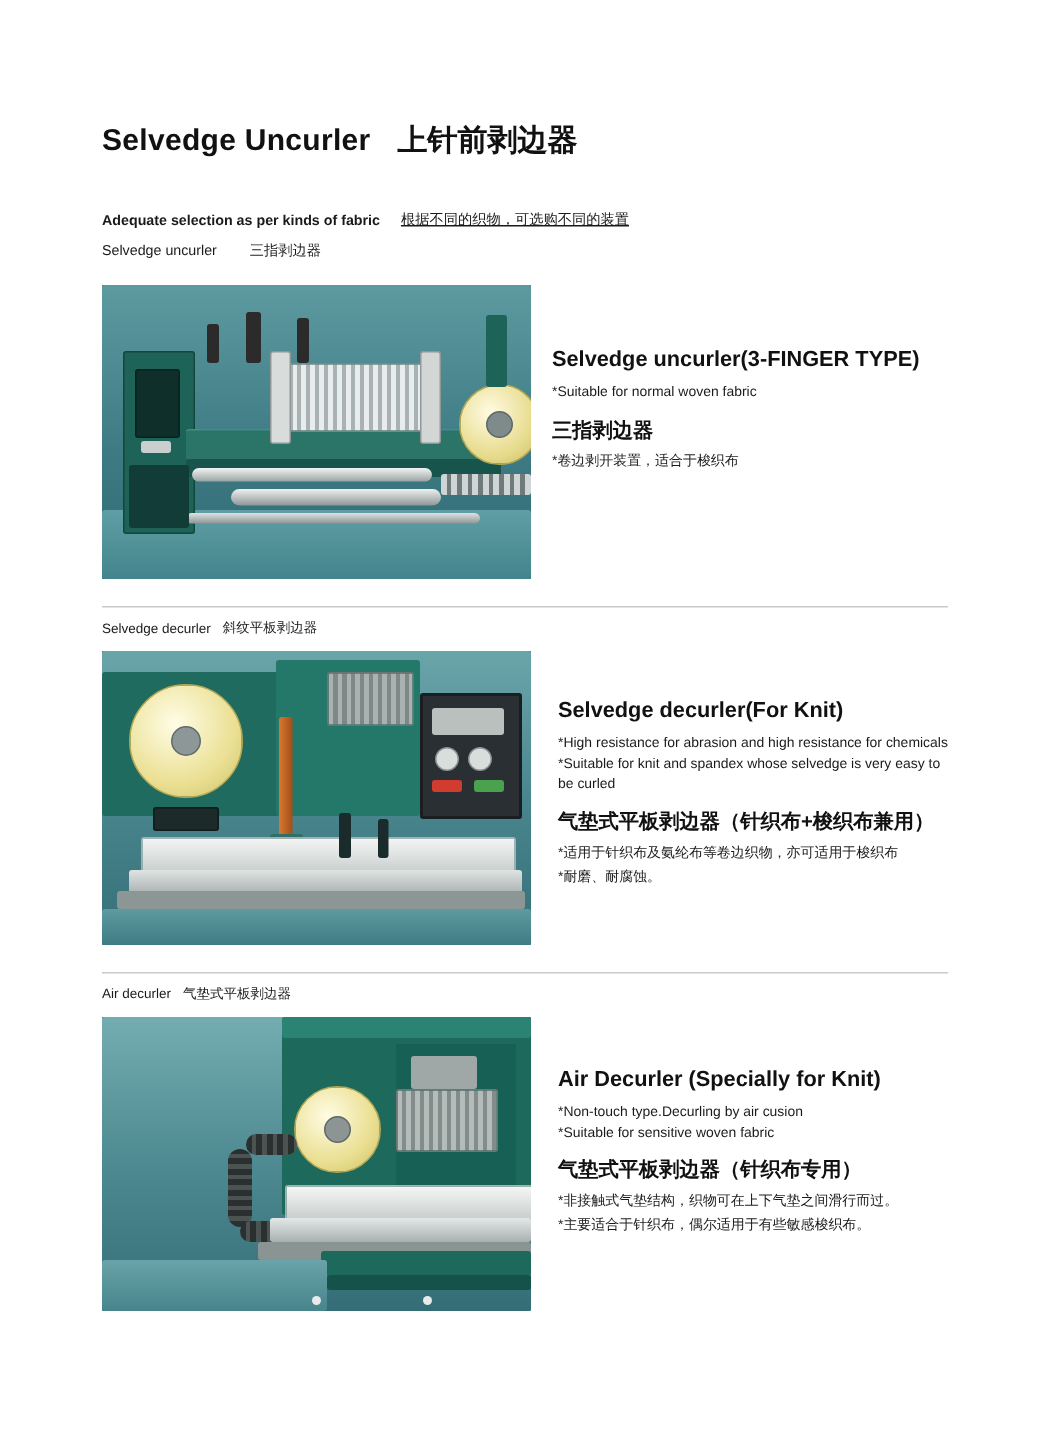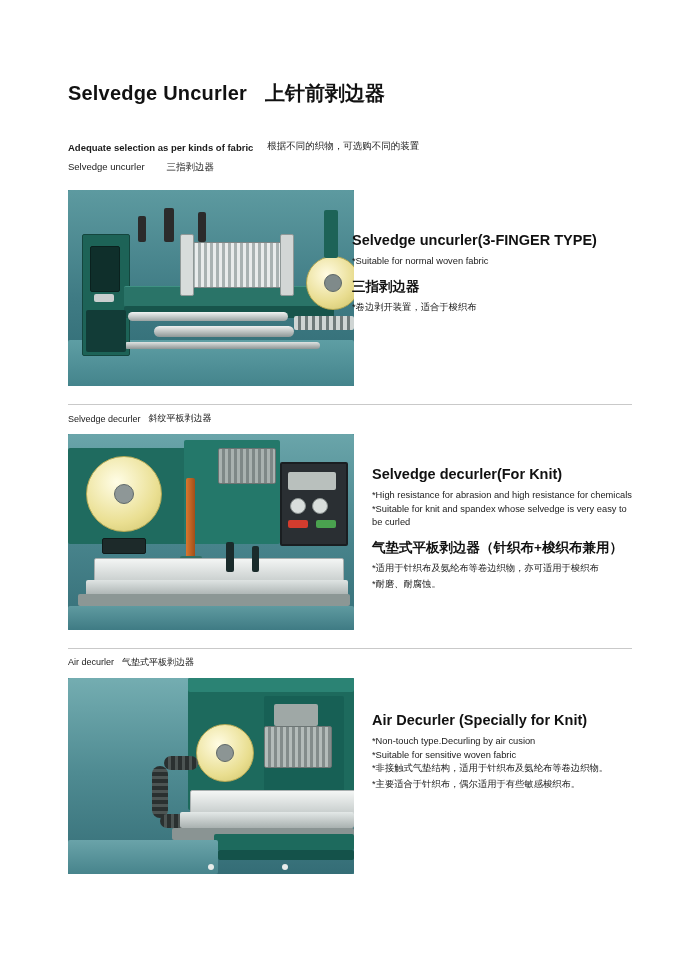--- a/index.html
+++ b/index.html
@@ -50,20 +50,21 @@
     display: flex;
     align-items: flex-end;
     gap: 14px;
     font-size: 9.5px;
     font-weight: bold;
     color: #1a1a1a;
   }
   .subline-1 .cn {
     font-weight: normal;
     font-size: 9.5px;
+    text-decoration: underline;
   }
   .subline-2 {
     position: absolute;
     left: 68px;
     top: 161px;
     display: flex;
     align-items: baseline;
     gap: 22px;
     font-size: 9.5px;
     color: #1a1a1a;
@@ -190,21 +191,21 @@
       <div class="blob" style="left:96px; top:18px; width:10px; height:34px; background:#2b2b2b;"></div>
       <div class="blob" style="left:130px; top:22px; width:8px; height:30px; background:#2b2b2b;"></div>
       <div class="blob" style="left:70px; top:26px; width:8px; height:26px; background:#2b2b2b;"></div>
 
       <div class="blob" style="left:226px; top:126px; width:60px; height:14px; background:repeating-linear-gradient(90deg,#cfd5d4 0 4px,#6f7a7a 4px 7px);"></div>
 
       <div class="blob" style="left:18px; top:120px; width:40px; height:42px; background:#123c37;"></div>
     </div>
   </div>
 
-  <div class="block" style="left:352px; top:232px; width:300px;">
+  <div class="block" style="left:368px; top:232px; width:300px;">
     <h3>Selvedge uncurler(3-FINGER TYPE)</h3>
     <p class="bul">*Suitable for normal woven fabric</p>
     <h4>三指剥边器</h4>
     <p class="bul-cn">*卷边剥开装置，适合于梭织布</p>
   </div>
 
   <div class="sec-rule" style="top:404px;"></div>
   <div class="sec-label" style="top:412px;align-items:center;">
     <span>Selvedge decurler</span>
     <span>斜纹平板剥边器</span>
@@ -290,17 +291,18 @@
 
       <div class="roller" style="left:140px; top:186px; width:6px; height:6px; background:#e7ecea;"></div>
       <div class="roller" style="left:214px; top:186px; width:6px; height:6px; background:#e7ecea;"></div>
     </div>
   </div>
 
   <div class="block" style="left:372px; top:712px; width:300px;">
     <h3>Air Decurler (Specially for Knit)</h3>
     <p class="bul">*Non-touch type.Decurling by air cusion</p>
     <p class="bul">*Suitable for sensitive woven fabric</p>
-    <p class="bul-cn">*非接触式气垫结构，适用于针织布及氨纶布等卷边织物。</p>
+    <h4>气垫式平板剥边器（针织布专用）</h4>
+    <p class="bul-cn">*非接触式气垫结构，织物可在上下气垫之间滑行而过。</p>
     <p class="bul-cn">*主要适合于针织布，偶尔适用于有些敏感梭织布。</p>
   </div>
 
 </div>
 
 </body></html>

